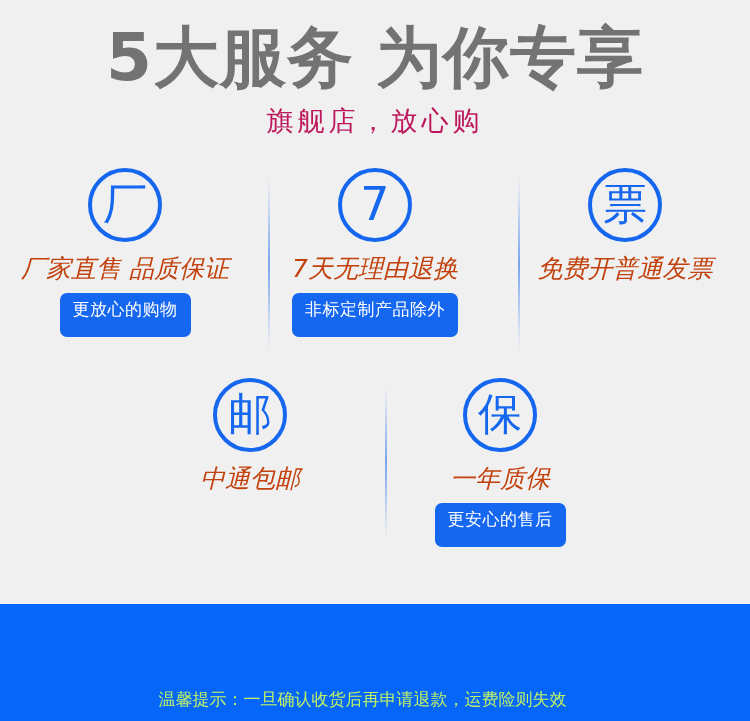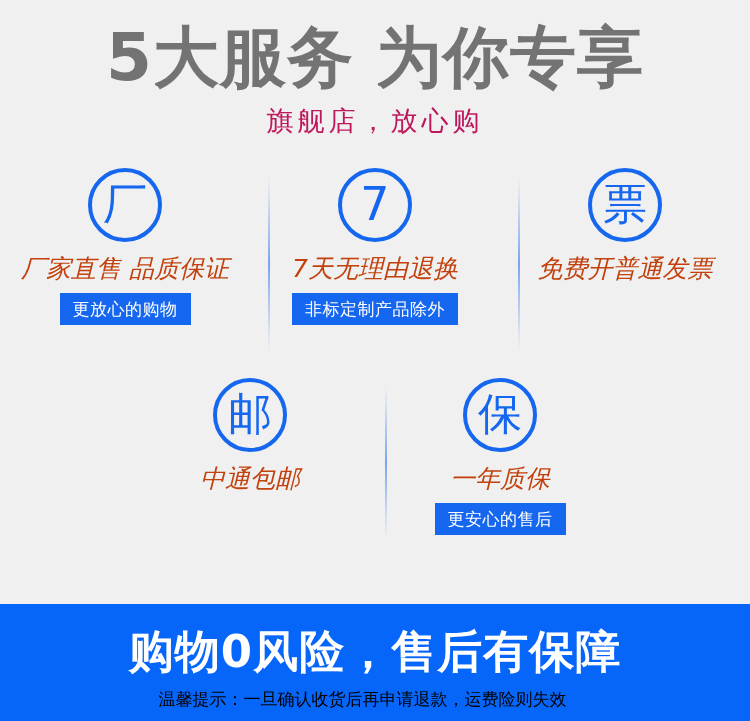--- a/index.html
+++ b/index.html
@@ -113,24 +113,25 @@
     margin-bottom: 9px;
     font-family: "DejaVu Sans", "Liberation Sans", sans-serif;
     font-style: italic;
   }
 
   .feature-tag {
     background: #1667ef;
     color: #ffffff;
     font-size: 17px;
     line-height: 20px;
-    padding: 6px 13px 6px 13px;
+    padding: 6px 13px 18px 13px;
     white-space: nowrap;
     letter-spacing: 0.5px;
     font-family: "DejaVu Sans", "Liberation Sans", sans-serif;
+    border-radius: 7px;
   }
 
   
   .divider {
     position: absolute;
     width: 2px;
     background: linear-gradient(to bottom,
         rgba(22,103,239,0) 0%,
         rgba(22,103,239,0.10) 12%,
         rgba(22,103,239,0.55) 50%,
@@ -164,21 +165,21 @@
     white-space: nowrap;
     font-family: "DejaVu Sans", "Liberation Sans", sans-serif;
   }
   .banner-note {
     position: absolute;
     top: 84px;
     left: 0;
     width: 725px;
     font-size: 17px;
     line-height: 22px;
-    color: #000000;
+    color: #bef264;
     white-space: nowrap;
     font-family: "DejaVu Sans", "Liberation Sans", sans-serif;
   }
 </style>
 </head>
 <body>
 
 <div class="page">
 
   <div class="header">
@@ -232,17 +233,16 @@
       <div class="feature-tag">更安心的售后</div>
     </div>
 
   </div>
 
   <div class="divider div-1"></div>
   <div class="divider div-2"></div>
   <div class="divider div-3"></div>
 
   <div class="banner">
-    <div class="banner-title">购物0风险，售后有保障</div>
     <div class="banner-note">温馨提示：一旦确认收货后再申请退款，运费险则失效</div>
   </div>
 
 </div>
 
 </body></html>

